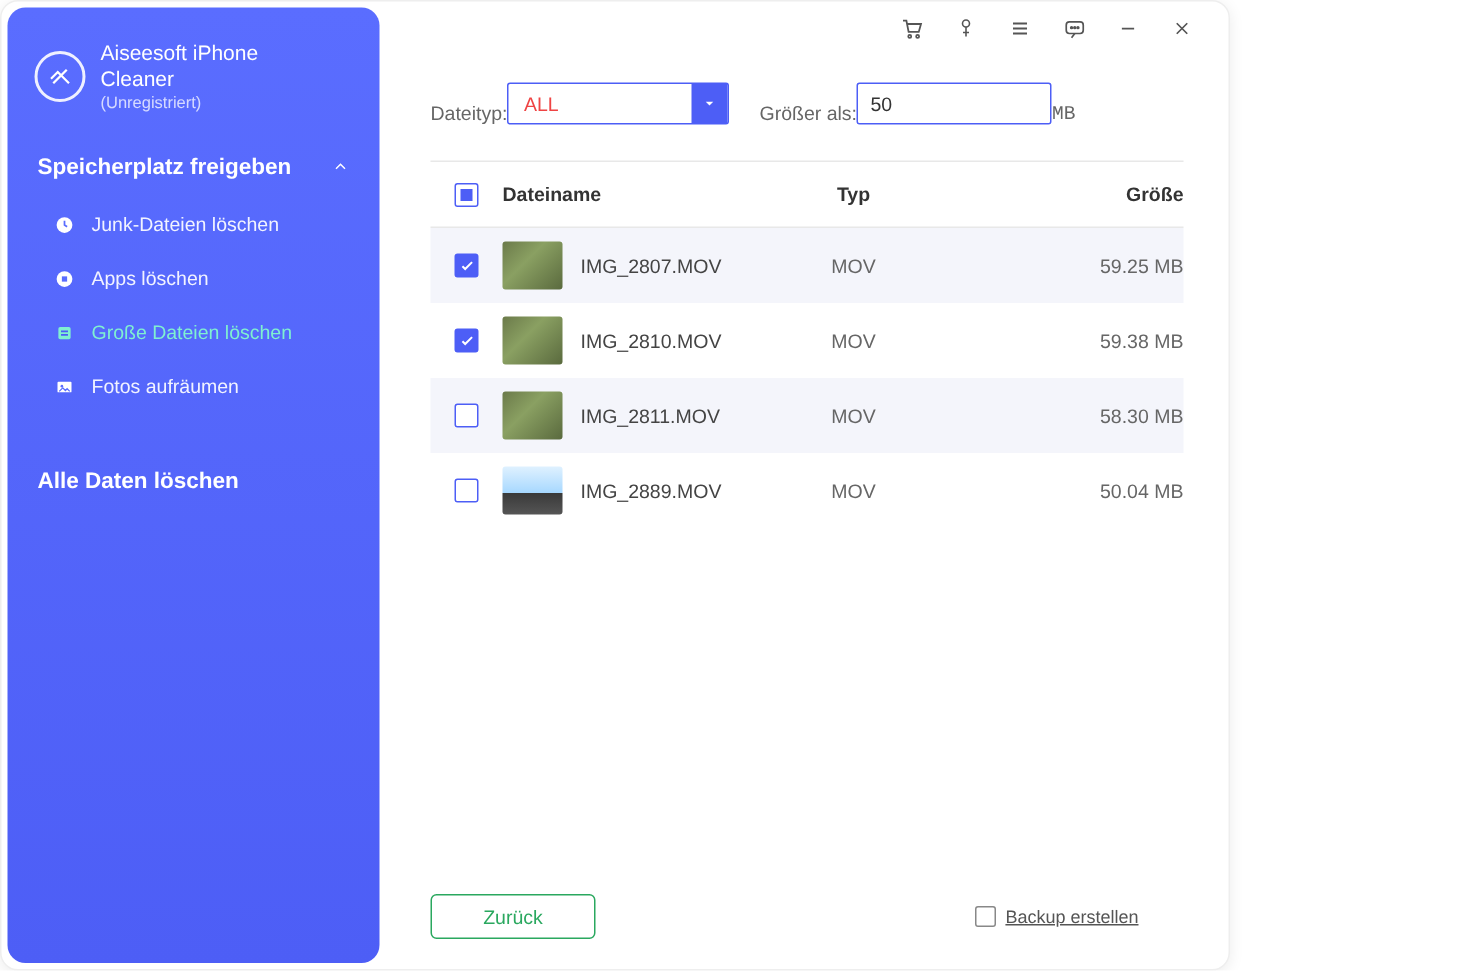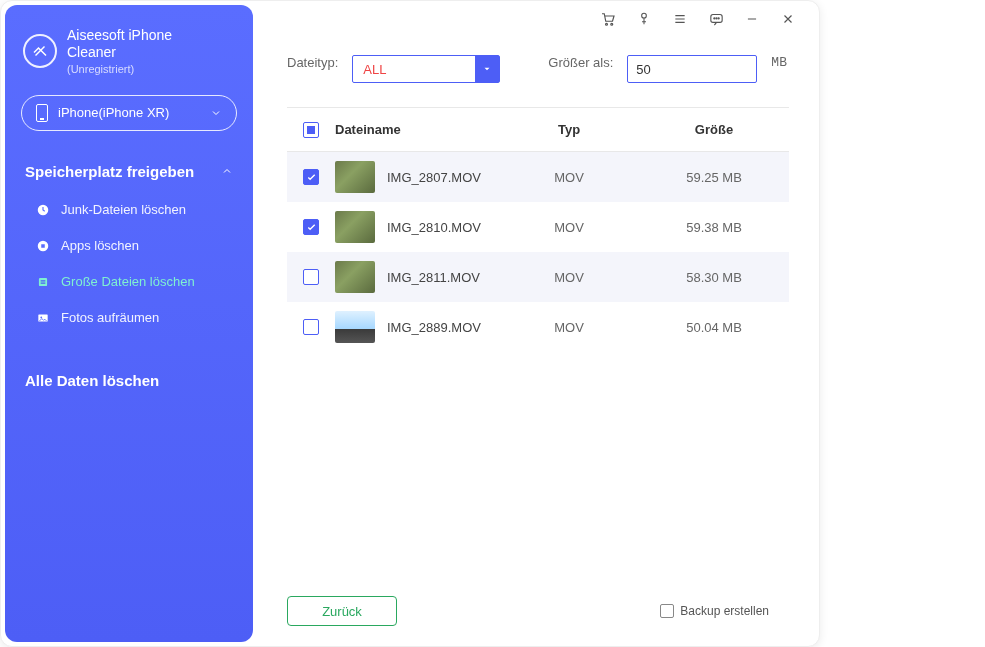--- a/index.html
+++ b/index.html
@@ -15,48 +15,48 @@
 .device-select .phone-ic::after{content:"";position:absolute;bottom:1px;left:50%;transform:translateX(-50%);width:4px;height:1.5px;background:#fff;}
 .device-select .chev { margin-left: auto; }
 .section-title { padding: 14px 20px 12px 20px; font-size: 15px; font-weight: 600; display: flex; align-items: center; justify-content: space-between; cursor: pointer;}
 .nav-item { display: flex; align-items: center; gap: 10px; padding: 10px 20px 10px 30px; font-size: 13px; color: rgba(255,255,255,.92); cursor: pointer; }
 .nav-item.active { color: #7ff0d1; text-align: right; }
 .nav-item .ic { width: 16px; height: 16px; display:inline-flex; align-items:center; justify-content:center;}
 .nav-group2 { margin-top: 22px; }
 .main { flex: 1; display: flex; flex-direction: column; }
 .titlebar { height: 36px; display: flex; align-items: center; justify-content: flex-end; gap: 18px; padding: 0 22px; color: #555; }
 .titlebar .tb-btn { width: 18px; height: 18px; display: inline-flex; align-items:center; justify-content:center; cursor: pointer; color:#555;}
-.filters { display: flex; align-items: flex-start; gap: 14px; padding: 18px 30px 8px 30px; font-size: 13px; color: #666; }
+.filters { display: flex; align-items: flex-end; gap: 0; padding: 18px 30px 8px 30px; font-size: 13px; color: #666; }
 .filters .lbl { color: #666; }
 .ftype { position: relative; width: 148px; height: 28px; border: 1px solid #4d5ef6; border-radius: 2px; display: flex; align-items: center; padding-left: 10px; color: #ef4444; font-size: 13px; cursor:pointer;}
 .ftype .dd { position: absolute; right: 0; top: 0; width: 24px; height: 100%; background: #4d5ef6; display: flex; align-items: center; justify-content: center; }
 .ftype .dd svg{color:#fff;}
 .fsize { width: 130px; height: 28px; border: 1px solid #4d5ef6; border-radius: 2px; padding: 2px 8px; font-size: 13px; color:#333; outline:none;}
 .unit { color: #666; font-size: 13px; font-family: Liberation Mono, monospace; }
 .list-wrap { padding: 0 30px; flex:1; overflow:auto;}
 .hr { height: 1px; background: #e8e8e8; margin: 16px 0 0 0;}
 .row { display: flex; align-items: center; height: 50px; font-size: 13px; color: #444; }
 .row.header { font-weight: 700; color: #333; border-bottom: 1px solid #e8e8e8; height:44px;}
 .row.alt { background: #f4f5fb; }
 .col-chk { width: 48px; display: flex; justify-content: center; }
 .col-name { flex: 1; display: flex; align-items: center; gap: 12px; }
 .col-type { width: 140px; text-align: center; color:#666; }
-.col-size { width: 150px; text-align: center; color:#666;}
+.col-size { width: 150px; text-align: right; color:#666;}
 .row.header .col-type,.row.header .col-size{color:#333;}
 .chk { width: 16px; height: 16px; border: 1.5px solid #4d5ef6; border-radius: 2px; display: inline-flex; align-items: center; justify-content: center; cursor:pointer; background:#fff;}
 .chk.sq::after{content:"";width:8px;height:8px;background:#4d5ef6;}
 .chk.on{background:#4d5ef6;}
 .chk.on svg{color:#fff;}
 .thumb { width: 40px; height: 32px; border-radius: 2px; background: linear-gradient(135deg,#6b7a4a 0%, #8aa062 40%, #5a6a3e 100%); position:relative; overflow:hidden;}
 .thumb.sky { background: linear-gradient(180deg,#dff1ff 0%,#a7d8ff 55%,#3a3a3a 56%,#555 100%);}
 .footer { height: 70px; display: flex; align-items: center; padding: 0 36px 0 36px; gap: 14px; }
 .btn { height: 30px; border-radius: 4px; font-size: 13px; display: inline-flex; align-items: center; justify-content: center; cursor: pointer; padding: 0 22px;}
 .btn-back { border: 1px solid #2aa85f; color: #2aa85f; background: #fff; min-width: 110px; margin-left:-6px;}
 .spacer { flex: 1; }
-.backup { display: flex; align-items: center; gap: 6px; font-size: 12px; color: #555; margin-right: 14px;}
+.backup { display: flex; align-items: center; gap: 6px; font-size: 12px; color: #555; margin-right: 24px; text-decoration: underline;}
 .backup .chk2 { width: 14px; height: 14px; border: 1.5px solid #888; border-radius: 2px; cursor:pointer;}
 .btn-del { background: #38b24a; color: #fff; border: none; min-width: 110px; }
 svg{display:block;}
 </style>
 </head>
 <body>
 
 <div class="app">
 
   <div class="sidebar">
@@ -64,29 +64,20 @@
       <div class="brand-logo">
         <svg width="18" height="18" viewBox="0 0 24 24" fill="none">
             <path d="M4 14 L10 8 L20 18" stroke="#fff" stroke-width="2"></path>
             <path d="M6 18 L18 6" stroke="#fff" stroke-width="2"></path>
           </svg>
       </div>
       <div class="brand-text">
         <div class="t1"><span>Aiseesoft iPhone</span><br><span>Cleaner</span></div>
         <div class="t2">(Unregistriert)</div>
       </div>
-    </div>
-    <div class="device-select">
-      <span class="phone-ic"></span>
-      <span>iPhone(iPhone XR)</span>
-      <span class="chev">
-        <svg width="12" height="12" viewBox="0 0 24 24">
-            <path d="M6 9l6 6 6-6" stroke="#fff" stroke-width="2" fill="none"></path>
-          </svg>
-      </span>
     </div>
 
     <div class="section-title">
       <span>Speicherplatz freigeben</span>
       <span>
           <svg width="12" height="12" viewBox="0 0 24 24">
             <path d="M6 15l6-6 6 6" stroke="#fff" stroke-width="2" fill="none"></path>
           </svg>
         </span>
     </div>

